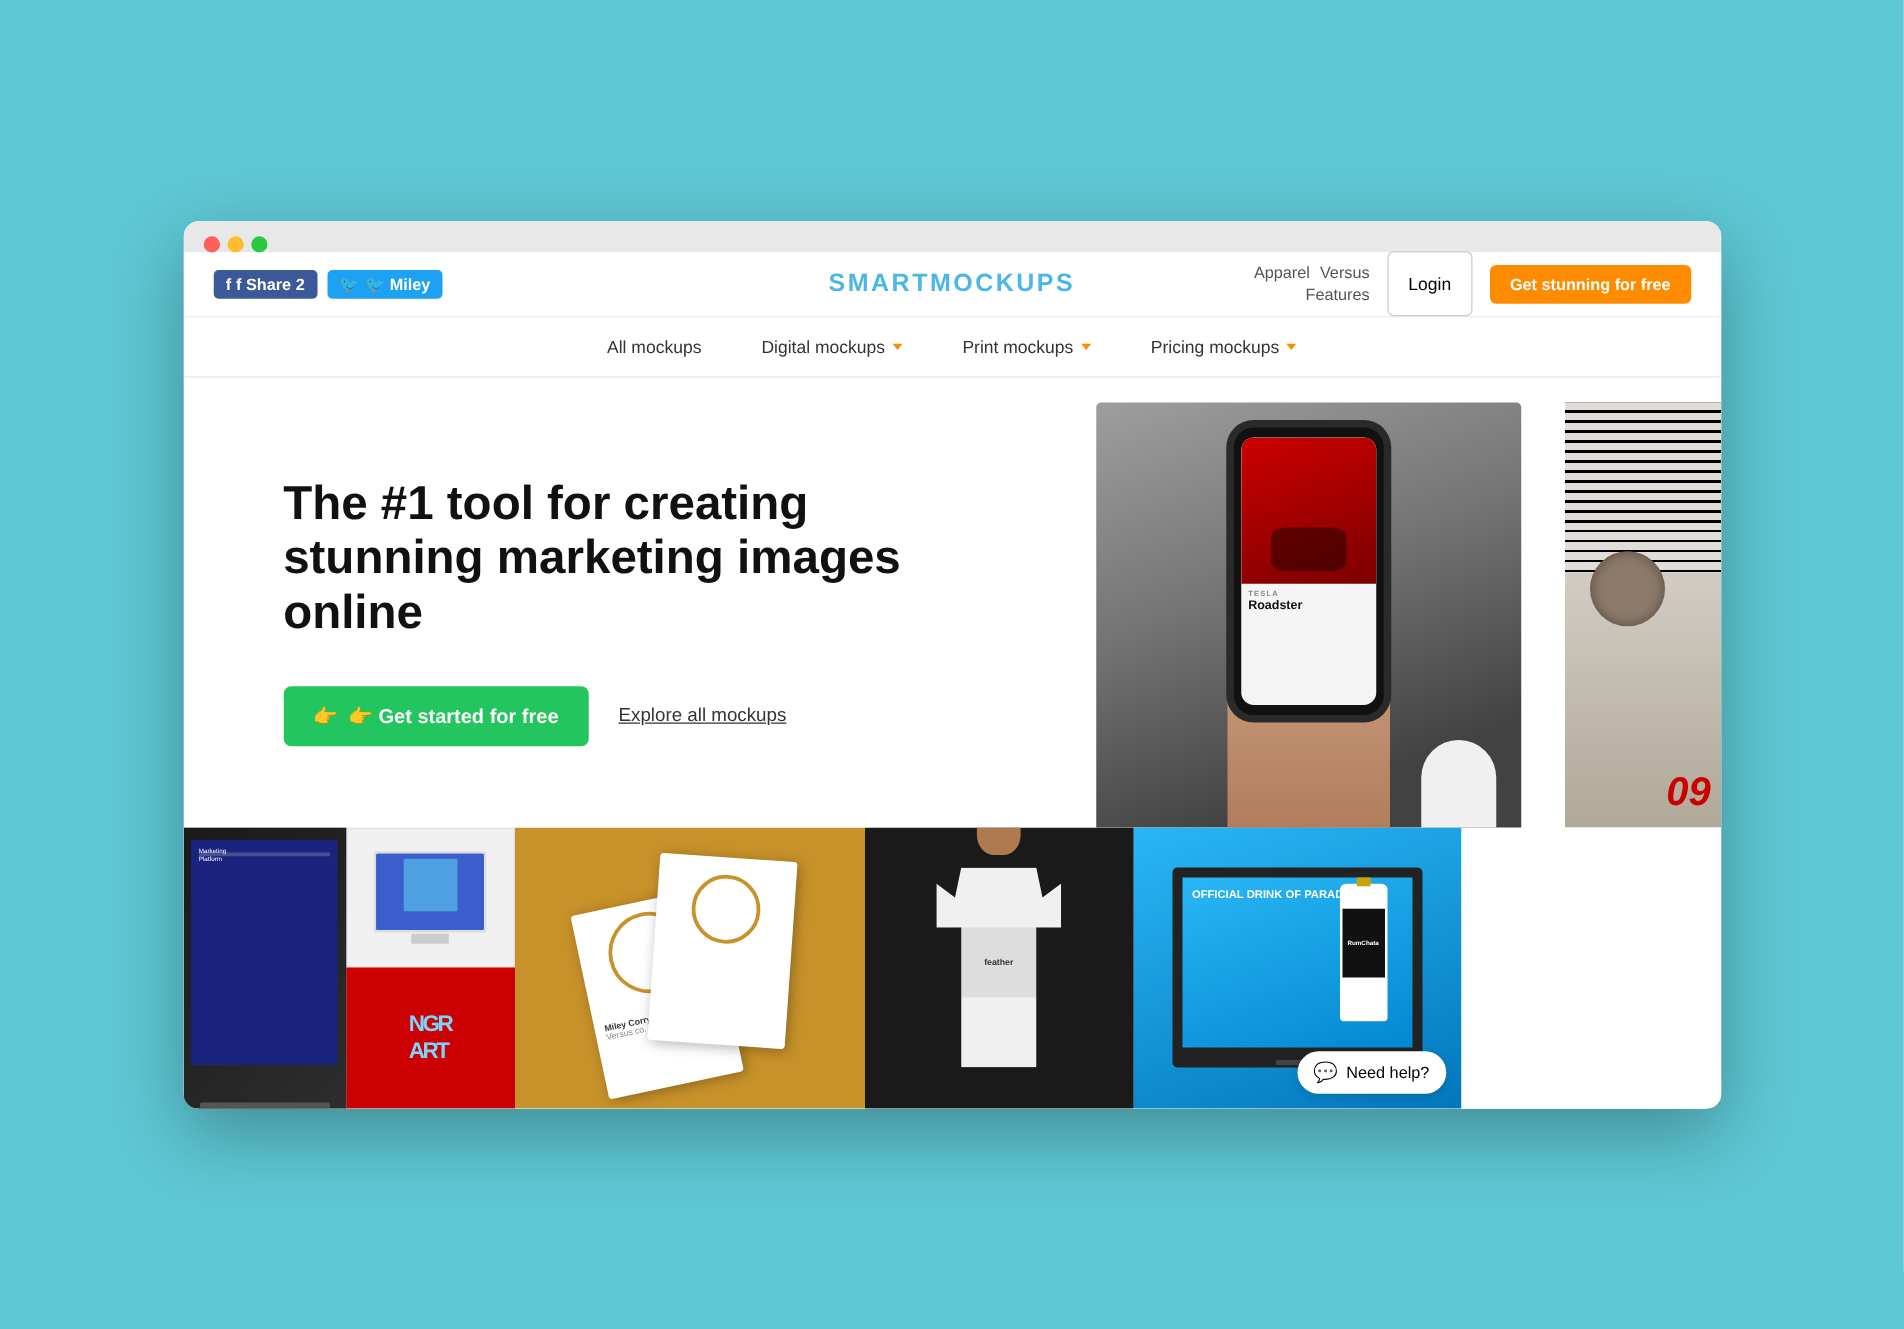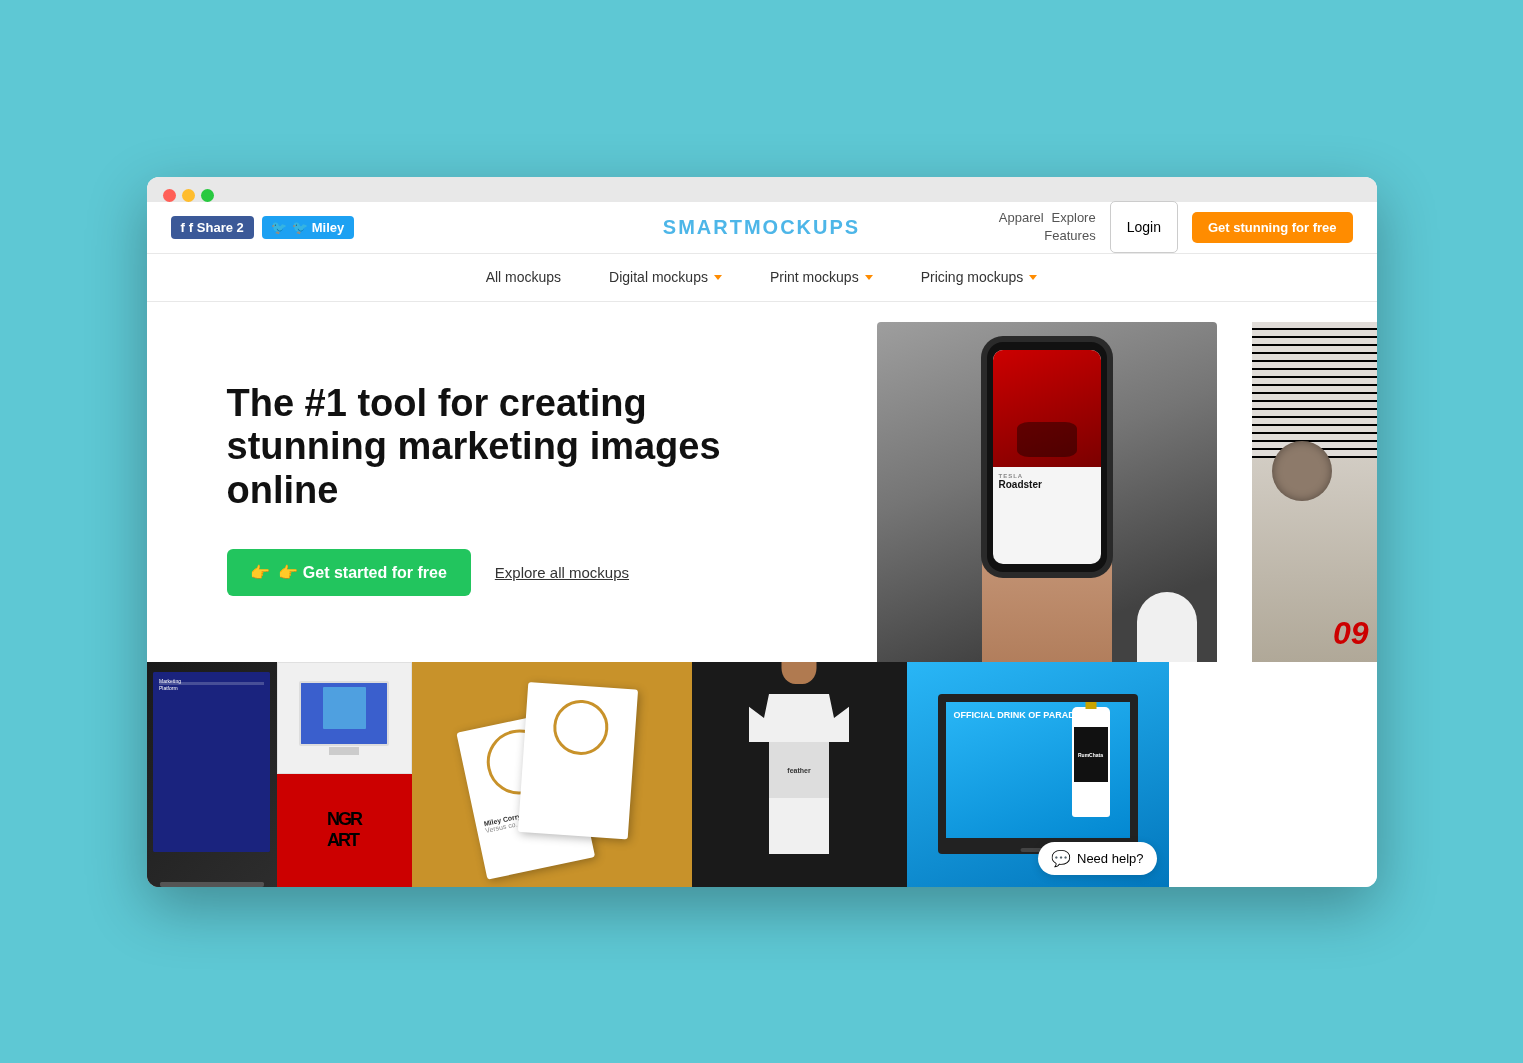--- a/index.html
+++ b/index.html
@@ -440,21 +440,21 @@
             <span>🐦 Miley</span>
           </button>
         </div>
 
         <div class="logo">SMARTMOCKUPS</div>
 
         <div style="margin-left:auto; display:flex; align-items:center; gap:14px;">
           <div class="nav-links">
             <div class="features-pricing">
               <a href="#">Apparel</a>
-              <a href="#">Explore</a>
+              <a href="#">Versus</a>
             </div>
             <a href="#">Features</a>
           </div>
           <button class="btn-login">Login</button>
           <button class="btn-get-started-orange">Get stunning for free</button>
         </div>
       </div>
     </div>
 
     <div class="nav-bar">
@@ -536,21 +536,21 @@
           <div style="display:flex; flex-direction:column; align-items:center;">
             <div class="imac-display">
               <div style="position:absolute; top:2px; left:2px; right:2px; bottom:2px; background:#3a5fcd; border-radius:1px; overflow:hidden;">
                 <div style="width:50%; height:70%; margin:4px auto; background:#4fa0e0; border-radius:1px;"></div>
               </div>
             </div>
             <div style="width:30px; height:8px; background:#ccc; margin-top:1px;"></div>
           </div>
         </div>
         <div class="bg-logo" style="height:50%; background:#cc0000; display:flex; align-items:center; justify-content:center;">
-          <div style="color:#000000; font-size:18px; font-weight:900; letter-spacing:-2px;">NGR<br>ART</div>
+          <div style="color:#7dd3fc; font-size:18px; font-weight:900; letter-spacing:-2px;">NGR<br>ART</div>
         </div>
       </div>
 
       <div class="bg-business-card" style="background:#c8922a; position:relative; overflow:hidden;">
 
         <div class="card-item" style="position:absolute; background:white; width:110px; height:150px; border-radius:3px; box-shadow:2px 2px 10px rgba(0,0,0,0.3); transform:rotate(-12deg) translate(-30px, 15px);">
           <div style="width:100%; height:55%; display:flex; align-items:center; justify-content:center;">
             <div style="width:65px; height:65px; border-radius:50%; border:3px solid #c8922a;"></div>
           </div>
           <div style="padding:8px; font-size:7px; color:#333;">

